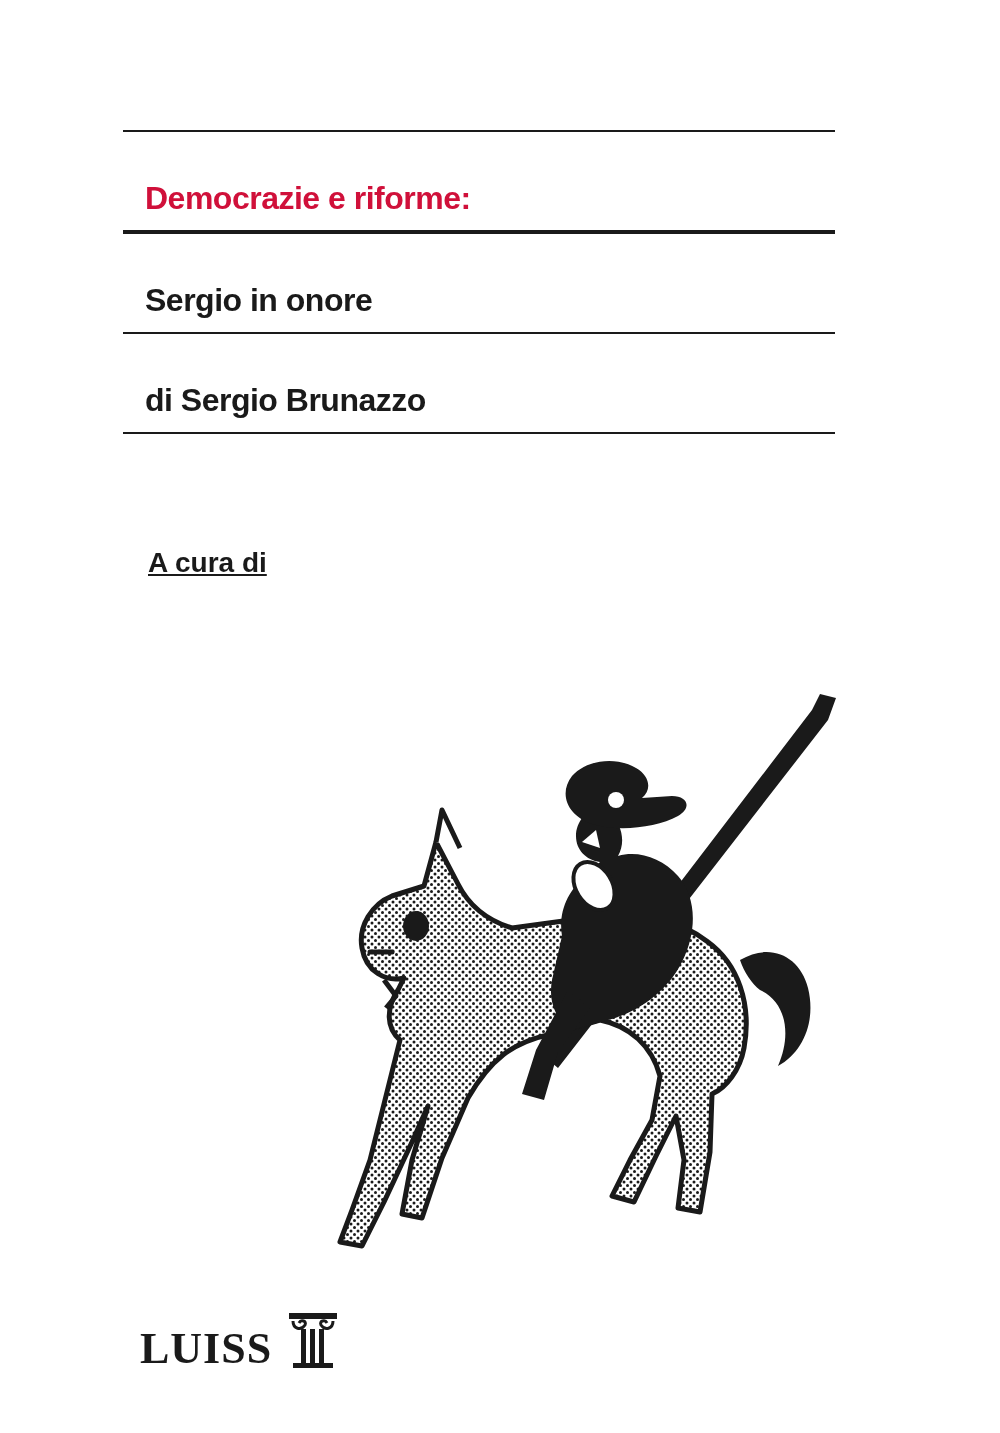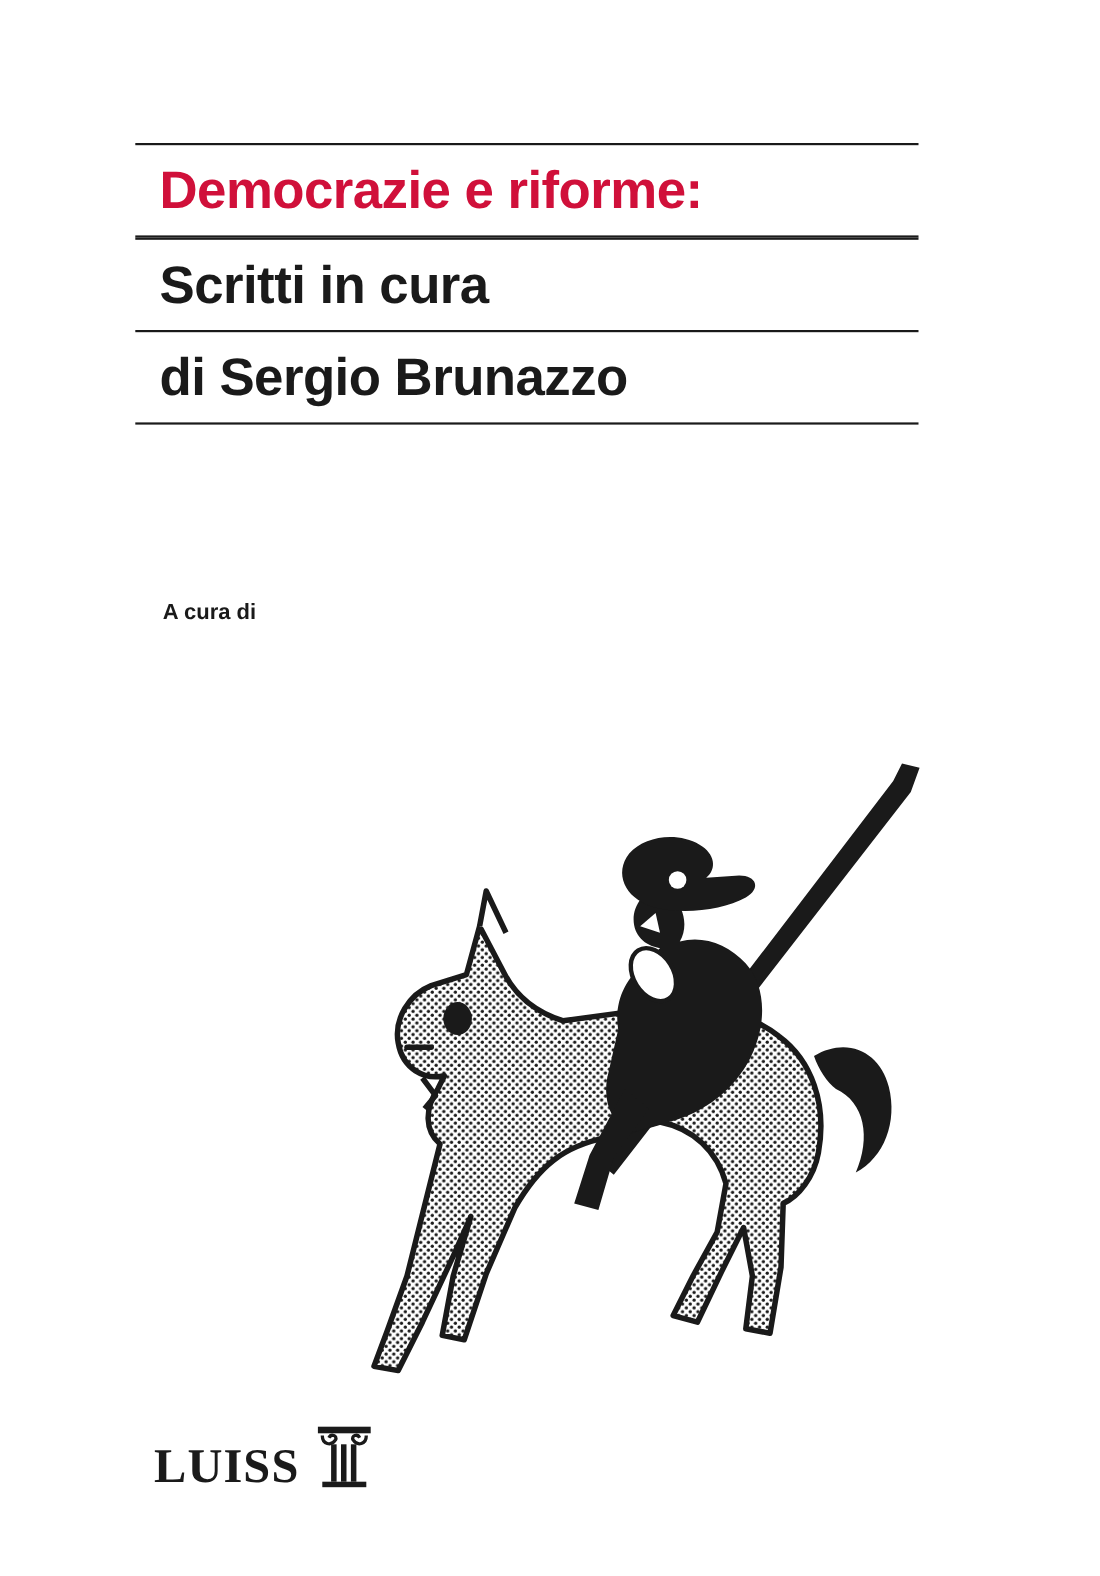--- a/index.html
+++ b/index.html
@@ -27,45 +27,47 @@
     left: 123px;
     top: 130px;
     width: 712px;
   }
   .rule {
     height: 2px;
     background: #1a1a1a;
     width: 100%;
   }
   .title-line {
-    font-size: 48px;
+    font-size: 32px;
     font-weight: bold;
     letter-spacing: -0.5px;
     color: #1a1a1a;
     line-height: 1;
     padding: 18px 0 16px 22px;
     white-space: nowrap;
+    margin-top: 32px;
   }
   .title-line.accent {
     color: #d0103a;
   }
   .title-line.sub {
     color: #1a1a1a;
   }
 
   
   .editors {
     position: absolute;
     left: 148px;
     top: 545px;
     width: 700px;
     color: #1a1a1a;
-    font-size: 20px;
+    font-size: 28px;
     font-weight: bold;
     line-height: 1.28;
+    text-decoration: underline;
   }
   .editors div {
     white-space: nowrap;
   }
 
   
   .illustration {
     position: absolute;
     left: 300px;
     top: 690px;
@@ -75,21 +77,21 @@
   .illustration svg {
     display: block;
     width: 100%;
     height: 100%;
   }
 
   
   .logo {
     position: absolute;
     left: 140px;
-    bottom: 78px;
+    bottom: 62px;
     display: flex;
     align-items: flex-end;
     gap: 15px;
     text-align: center;
   }
   .logo-word {
     font-family: "Liberation Serif", serif;
     font-size: 44px;
     font-weight: bold;
     letter-spacing: 1px;
@@ -104,21 +106,21 @@
 </head>
 <body>
 
 <div class="cover">
 
   <div class="title-block">
     <div class="rule"></div>
     <div class="title-line accent">Democrazie e riforme:</div>
     <div class="rule"></div>
     <div class="rule"></div>
-    <div class="title-line sub">Scritti in cura</div>
+    <div class="title-line sub">Sergio in onore</div>
     <div class="rule"></div>
     <div class="title-line sub">di Sergio Brunazzo</div>
     <div class="rule"></div>
   </div>
 
   <div class="editors">
     <div>A cura di</div>
   </div>
 
   <div class="illustration">

